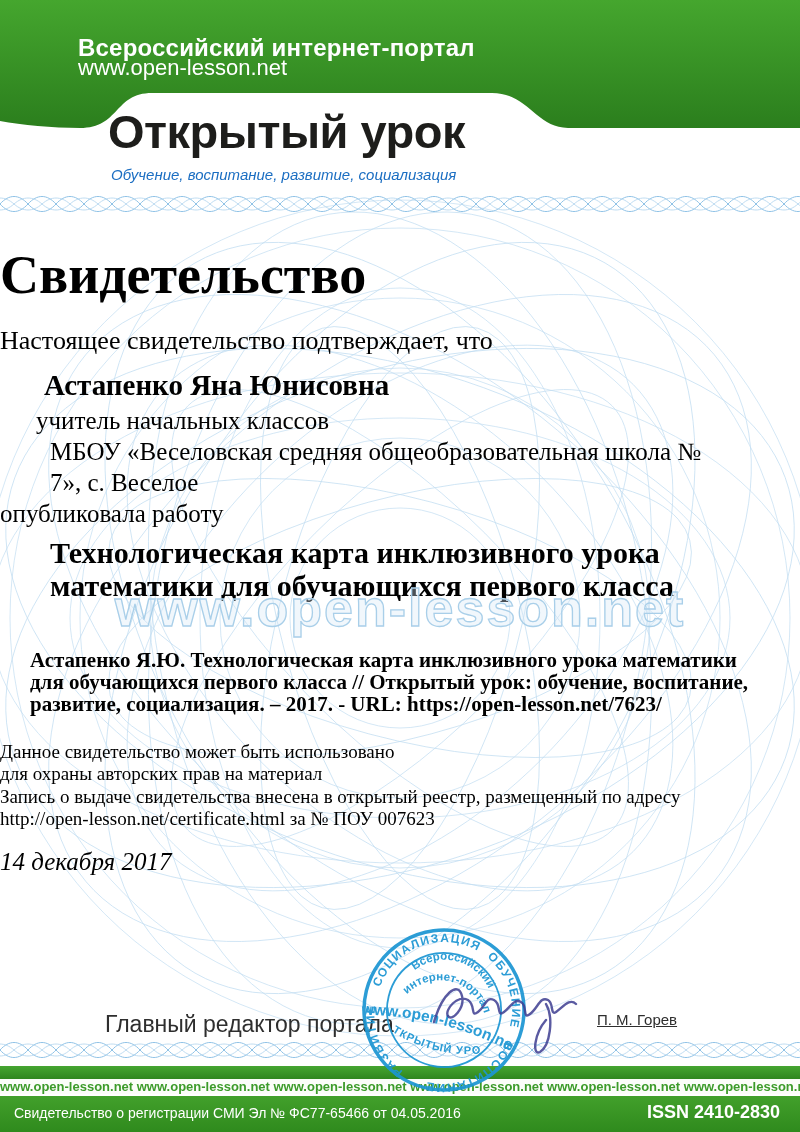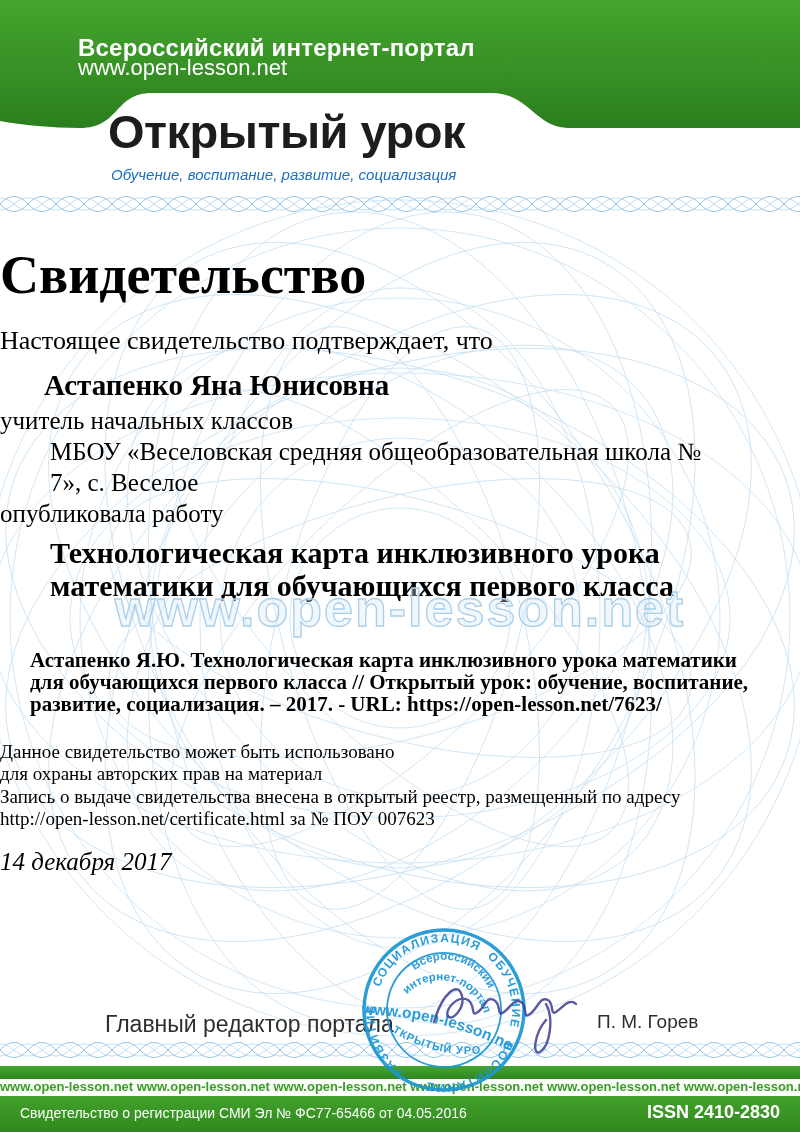--- a/index.html
+++ b/index.html
@@ -17,54 +17,54 @@
   .logo-subtitle{position:absolute;left:111px;top:166px;z-index:5;color:#1b6ec2;
     font-family:"Liberation Sans",sans-serif;font-style:italic;font-size:15px;}
 
   
   .wave-top{position:absolute;left:0;top:192px;z-index:1;}
   .wave-bottom{position:absolute;left:0;top:1038px;z-index:1;}
   .rosette{position:absolute;left:0;top:198px;z-index:0;}
   .cert-title{position:absolute;left:0;width:800px;top:244px;font-size:54px;font-weight:bold;}
   .cert-intro{position:absolute;left:0;width:680px;top:326px;font-size:26px;}
   .cert-name{position:absolute;left:0;width:800px;top:369px;font-size:29px;font-weight:bold;padding-left:44px;}
-  .cert-position{position:absolute;left:0;width:712px;top:407px;font-size:25px;}
+  .cert-position{position:absolute;left:0;width:712px;top:407px;font-size:25px;padding-left:36px;}
   .cert-school{position:absolute;left:50px;width:676px;top:436px;font-size:25px;line-height:31px;}
   .cert-action{position:absolute;left:0;width:752px;top:500px;font-size:25px;}
   .cert-work{position:absolute;left:50px;width:700px;top:536px;font-size:30px;font-weight:bold;line-height:33px;}
   .cert-bib-label{position:absolute;left:0;width:800px;top:618px;font-size:21px;}
   .cert-bib{position:absolute;left:30px;width:740px;top:649px;font-size:21px;font-weight:bold;line-height:22px;}
   .cert-usage1{position:absolute;left:0;width:800px;top:741px;font-size:19px;}
   .cert-usage2{position:absolute;left:0;width:800px;top:763px;font-size:19px;}
   .cert-reg1{position:absolute;left:0;width:800px;top:786px;font-size:19px;}
   .cert-reg2{position:absolute;left:0;width:752px;top:808px;font-size:19px;}
   .cert-date{position:absolute;left:0;width:676px;top:848px;font-size:25px;font-style:italic;}
 
   .watermark{position:absolute;left:0;width:800px;top:578px;z-index:1;text-align:center;
     font-family:"Liberation Sans",sans-serif;font-weight:bold;font-size:52px;letter-spacing:2px;
     color:rgba(214,232,245,0.35);-webkit-text-stroke:1.3px #a9cfe9;}
 
   
   .editor-label{position:absolute;left:105px;top:1011px;z-index:3;color:#2e2e2e;
     font-family:"Liberation Sans",sans-serif;font-size:23px;}
   .editor-name{position:absolute;left:597px;top:1011px;z-index:3;color:#2e2e2e;
-    font-family:"Liberation Sans",sans-serif;font-size:19px;}
+    font-family:"Liberation Sans",sans-serif;font-size:15px;text-decoration:underline;}
   .stamp-svg{position:absolute;left:356px;top:922px;z-index:5;opacity:.93;}
   .stamp-svg text{font-family:"Liberation Sans",sans-serif;}
   .signature-svg{position:absolute;left:428px;top:960px;z-index:6;}
 
   
   .band-green{position:absolute;left:0;top:1066px;width:800px;height:13px;z-index:2;
     background:linear-gradient(#46a531,#2f861f);}
   .url-strip{position:absolute;left:0;top:1079px;width:800px;height:15px;z-index:2;background:#fbfdf9;
     overflow:hidden;white-space:nowrap;text-align:center;color:#3c9b2a;
     font-family:"Liberation Sans",sans-serif;font-weight:bold;font-size:13px;line-height:15px;}
   .footer{position:absolute;left:0;top:1096px;width:800px;height:36px;z-index:2;
     background:linear-gradient(#42a02b,#2f8a1d);}
-  .footer-reg{position:absolute;left:20px;top:1105px;z-index:3;color:#fff;
+  .footer-reg{position:absolute;left:14px;top:1105px;z-index:3;color:#fff;
     font-family:"Liberation Sans",sans-serif;font-size:14px;}
   .footer-issn{position:absolute;right:20px;top:1102px;z-index:3;color:#fff;
     font-family:"Liberation Sans",sans-serif;font-weight:bold;font-size:18px;}
 </style>
 </head>
 <body>
 
 <div class="page">
 
   <svg class="rosette" width="800" height="840" viewBox="0 0 800 840">

